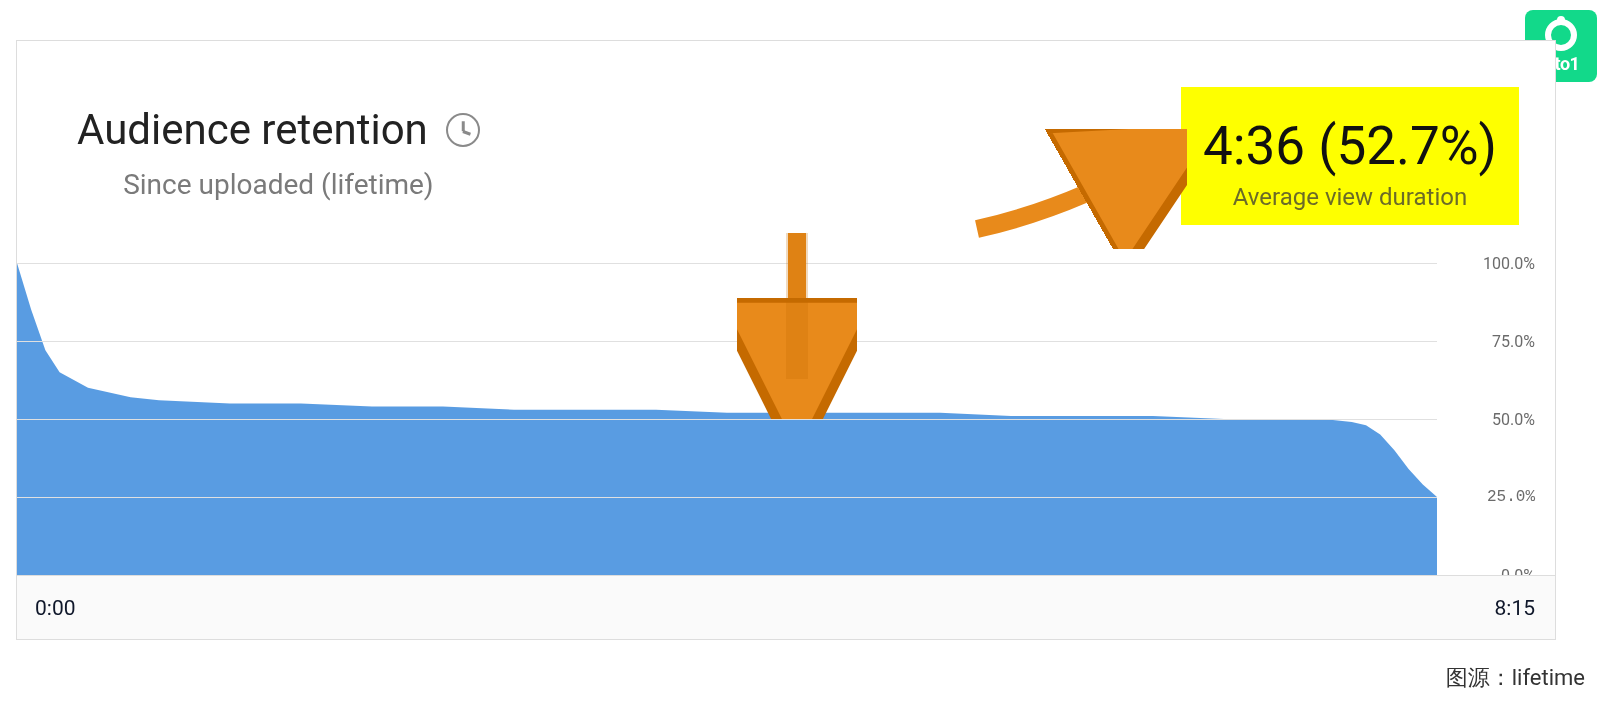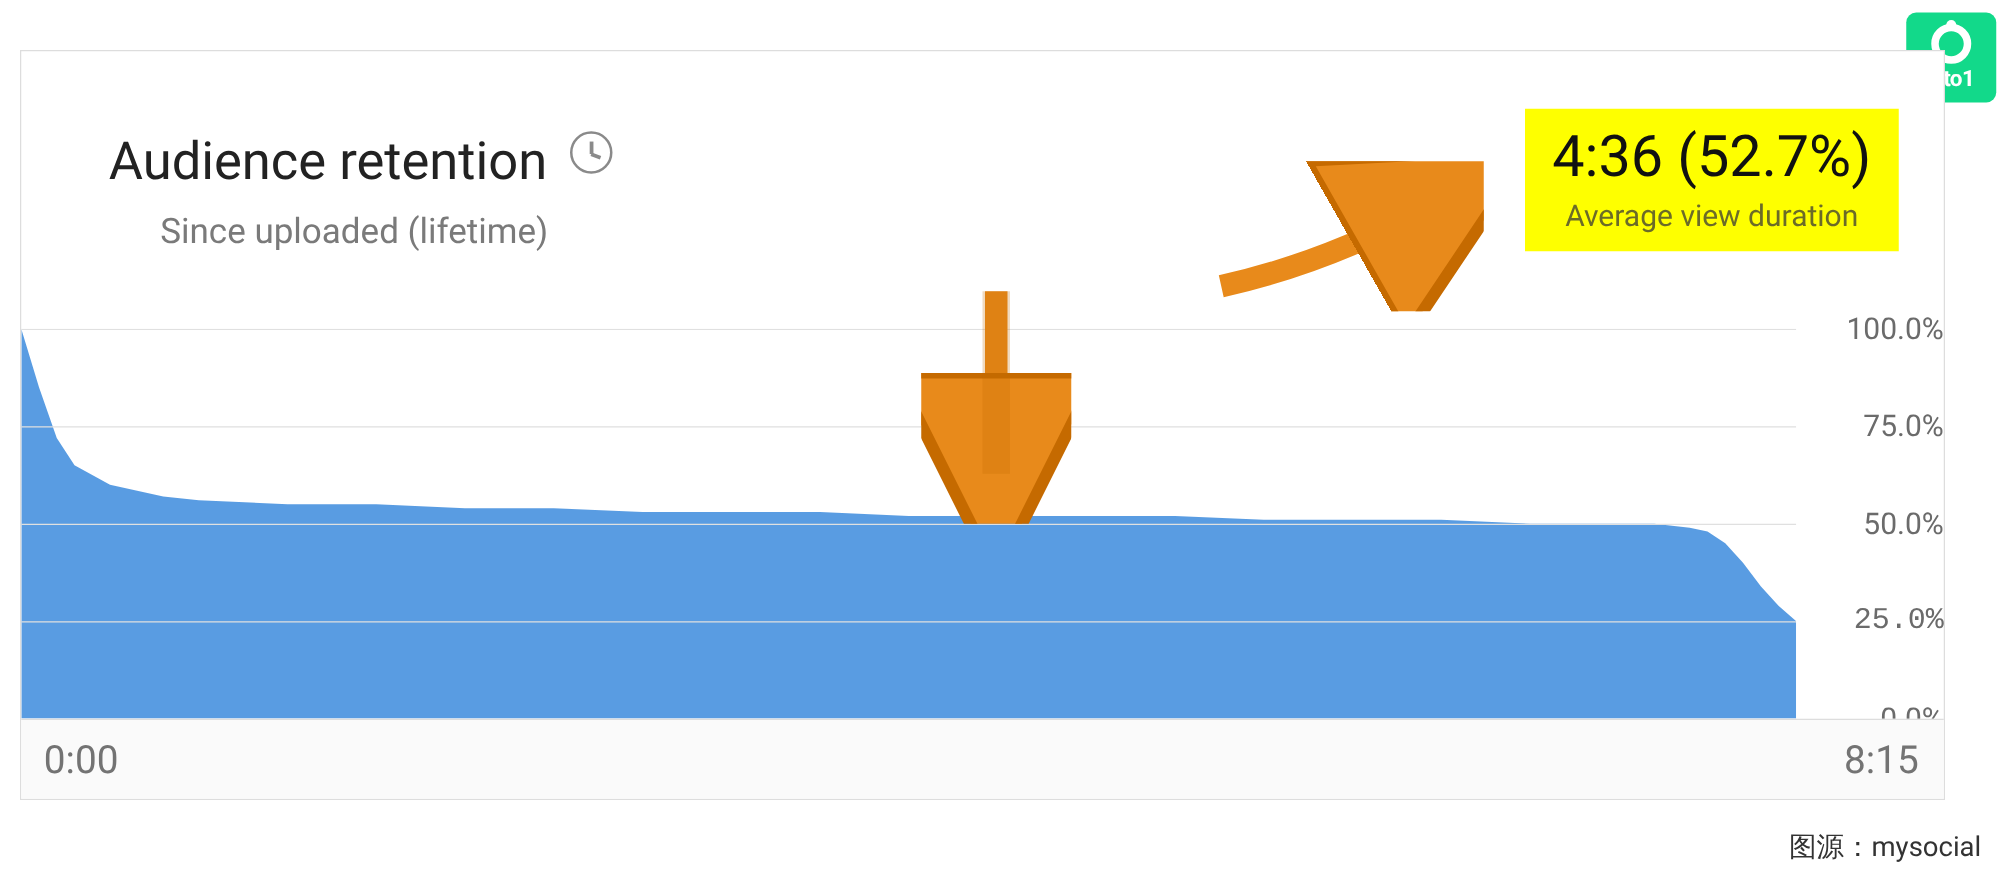--- a/index.html
+++ b/index.html
@@ -22,23 +22,22 @@
   .hdr {
     position: absolute;
     left: 60px;
     top: 64px;
   }
   .title {
     font-size: 42px;
     font-weight: 400;
     color: #222;
     display: flex;
-    align-items: flex-start;
+    align-items: center;
     gap: 18px;
-    margin-left: 10px;
   }
   .title .clock {
     width: 34px; height: 34px;
     border: 2.5px solid #8a8a8a;
     border-radius: 50%;
     position: relative;
   }
   .title .clock::before, .title .clock::after {
     content: "";
     position: absolute;
@@ -57,24 +56,25 @@
   }
   .metric-box {
     position: absolute;
     right: 36px;
     top: 46px;
     background: #feff00;
     padding: 12px 22px 14px 22px;
     text-align: left;
   }
   .metric-value {
-    font-size: 46px;
+    font-size: 53px;
     color: #111;
     font-weight: 400;
     white-space: nowrap;
+    margin-top: 16px;
   }
   .metric-label {
     font-size: 24px;
     color: #6b6b28;
     margin-top: 6px;
     text-align: center;
   }
   .chart-wrap {
     position: absolute;
     left: 0;
@@ -91,40 +91,40 @@
     overflow: hidden;
   }
   .grid-line {
     position: absolute;
     left: 0;
     right: 0;
     border-top: 1px solid #e0e0e0;
   }
   .y-tick {
     position: absolute;
-    right: 0;
-    font-size: 24px;
+    right: 20px;
+    font-size: 16px;
     color: #6b6b6b;
     transform: translateY(-50%);
     white-space: nowrap;
   }
   .x-axis {
     position: absolute;
     left: 0;
     right: 0;
     bottom: 0;
     height: 64px;
     background: #fafafa;
     border-top: 1px solid #ddd;
     display: flex;
     align-items: center;
     justify-content: space-between;
     padding: 0 20px 0 18px;
-    font-size: 31px;
-    color: #737373;
+    font-size: 21px;
+    color: #0f172a;
   }
   .area-path {
     position: absolute;
     left: 0; top: 0; width: 100%; height: 100%;
   }
   
   .logo {
     position: absolute;
     right: 12px;
     top: 10px;
@@ -229,13 +229,13 @@
     <defs>
       <marker id="ah2" viewBox="0 0 10 10" refX="5" refY="5" markerWidth="9" markerHeight="9" orient="auto-start-reverse">
         <path d="M0,0 L10,5 L0,10 z" fill="#e88a1b" stroke="#c56a00" stroke-width="0.6"></path>
       </marker>
     </defs>
     <path d="M20,100 Q110,80 198,30" stroke="#e88a1b" stroke-width="18" fill="none" marker-end="url(#ah2)"></path>
   </svg>
 
 </div>
 
-<div class="credit">图源：mysocial</div>
+<div class="credit">图源：lifetime</div>
 
 </body></html>

